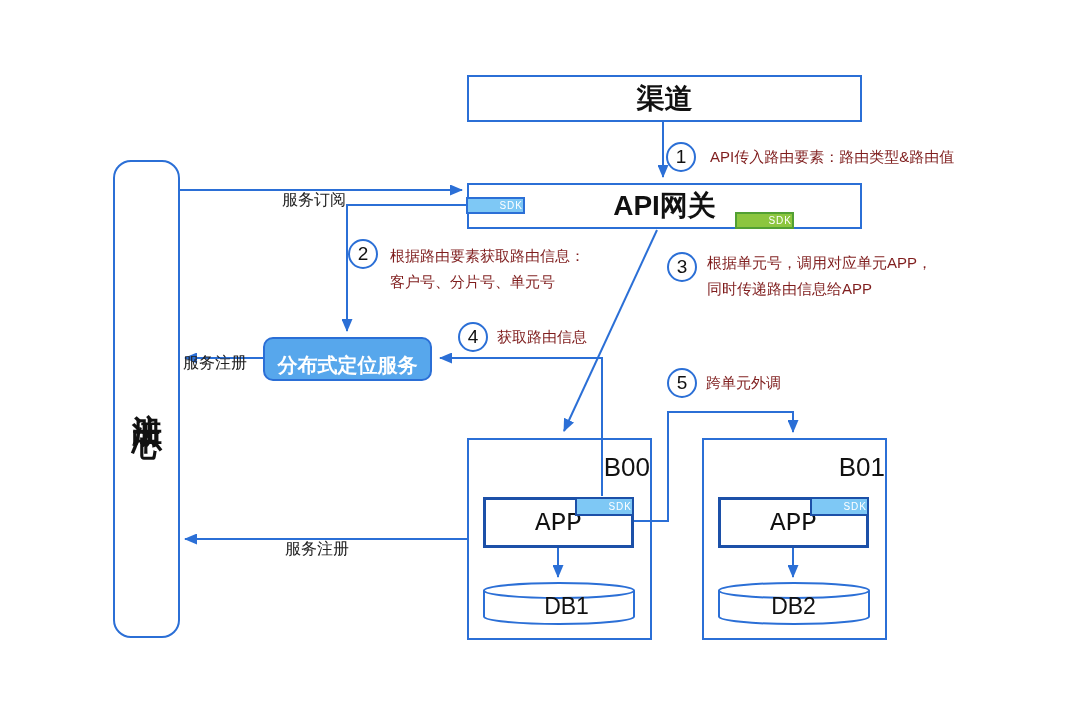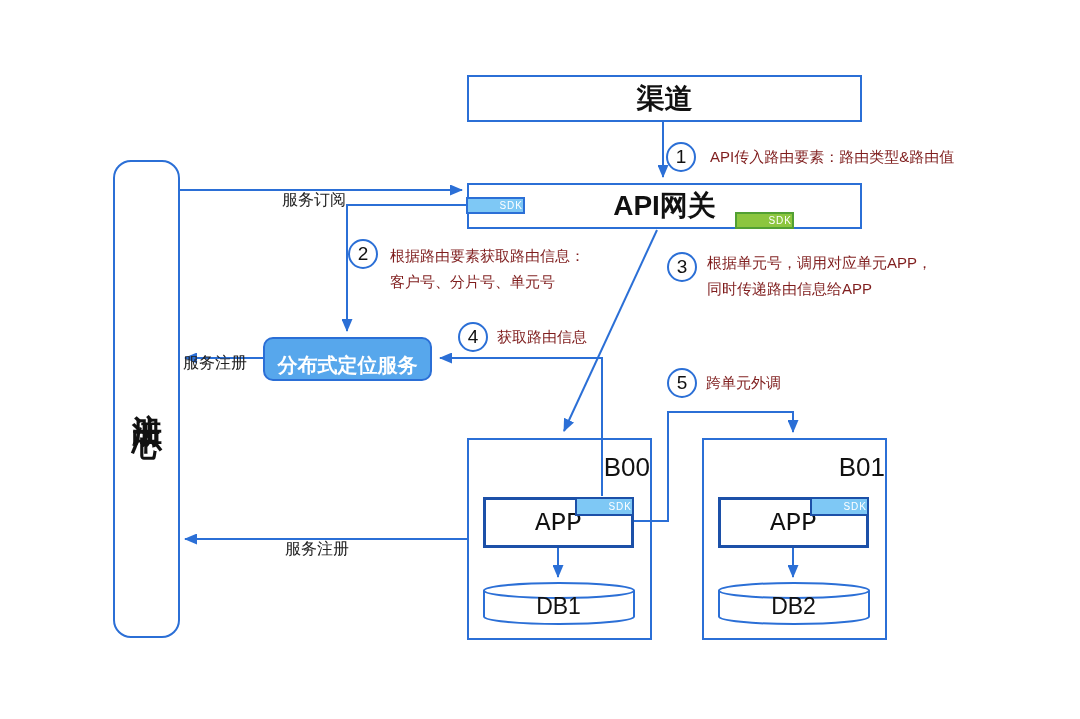--- a/index.html
+++ b/index.html
@@ -79,21 +79,21 @@
 
   <div class="node" style="left:467px;top:438px;width:185px;height:202px;">
     <div class="unit-title">B00</div>
   </div>
   <div class="appbox" style="left:483px;top:497px;width:151px;height:51px;">
     <div class="apptext">APP</div>
   </div>
   <div class="badge darkborder" style="left:575px;top:497px;width:59px;height:19px;">
       <span>SDK</span>
     </div>
-  <div class="dbtext" style="left:483px;top:593px;width:151px;">DB1</div>
+  <div class="dbtext" style="left:483px;top:593px;width:151px;padding-left:8px;">DB1</div>
 
   <div class="node" style="left:702px;top:438px;width:185px;height:202px;">
     <div class="unit-title">B01</div>
   </div>
   <div class="appbox" style="left:718px;top:497px;width:151px;height:51px;">
     <div class="apptext">APP</div>
   </div>
   <div class="badge darkborder" style="left:810px;top:497px;width:59px;height:19px;">
       <span>SDK</span>
     </div>

